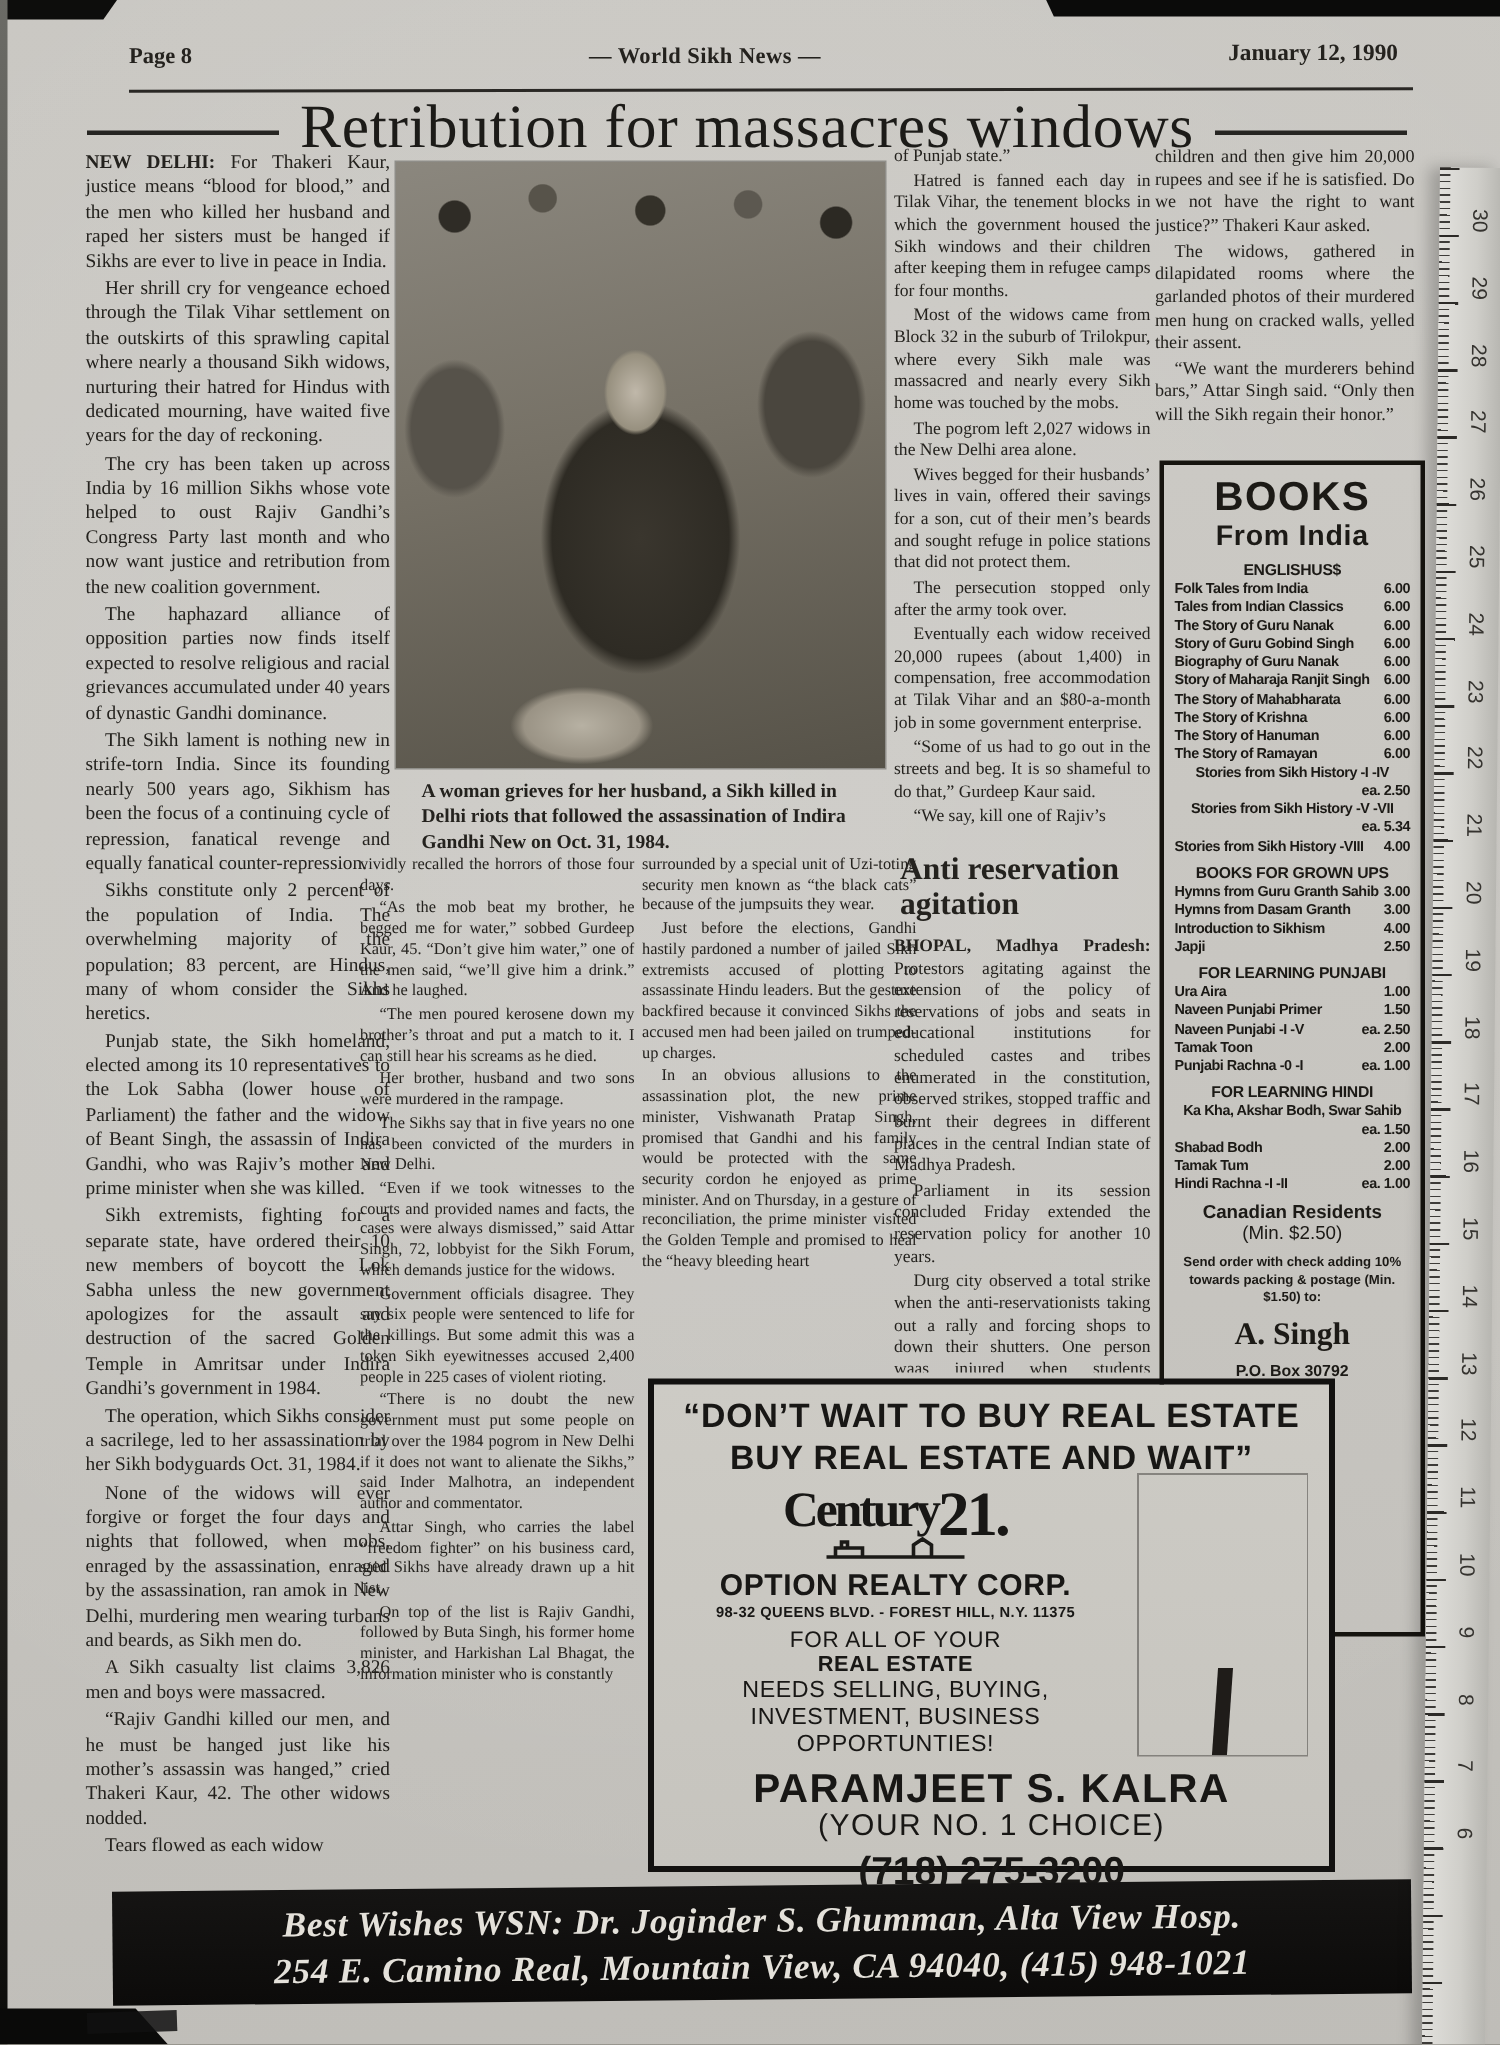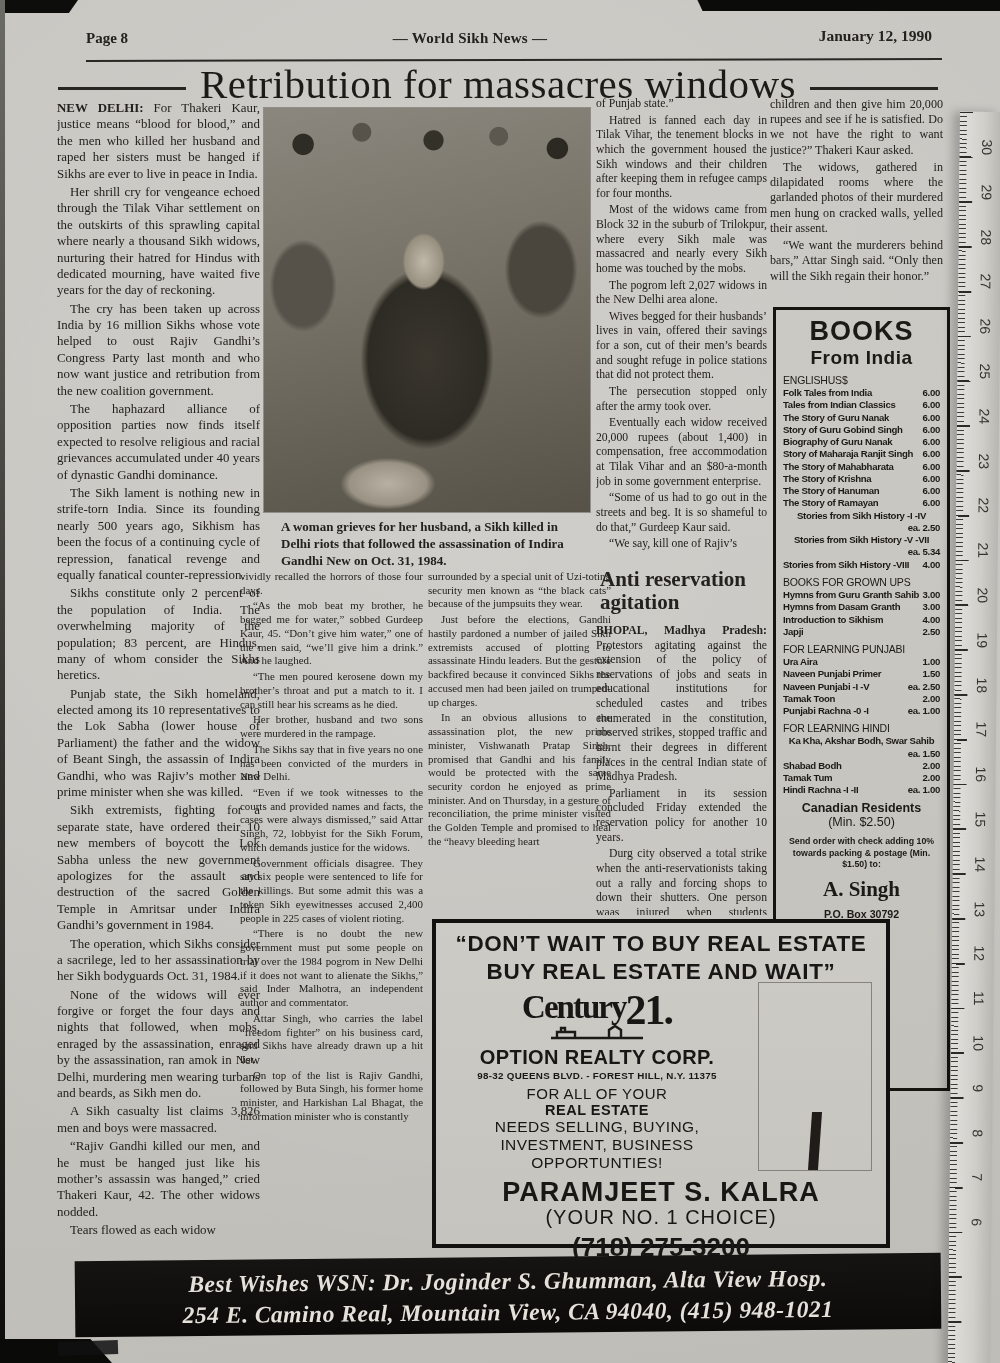--- a/index.html
+++ b/index.html
@@ -53,21 +53,21 @@
       linear-gradient(168deg,#8b877e 0%,#767166 45%,#565248 100%);
     box-shadow:0 0 0 1px rgba(30,28,24,.35);}
   .caption{position:absolute;left:281px;top:518px;width:303px;font-weight:bold;font-size:13px;line-height:1.32;}
 
   
   .books{position:absolute;left:773px;top:307px;width:177px;height:784px;border:3px solid #16140f;
     background:linear-gradient(#cbc9c4,#c4c2bd);padding:4px 7px;box-sizing:border-box;overflow:hidden;
     font-family:"Liberation Sans",sans-serif;color:#1c1a16;}
   .books-title{font-size:27px;font-weight:bold;text-align:center;letter-spacing:1px;margin:2px 0 0;}
   .books-sub{font-size:19px;font-weight:bold;text-align:center;letter-spacing:.5px;margin:0 0 3px;}
-  .bsec{display:flex;justify-content:flex-start;font-weight:normal;font-size:10.5px;margin:5px 0 1px;letter-spacing:-.2px;}
+  .bsec{display:flex;justify-content:center;font-weight:bold;font-size:10.5px;margin:5px 0 1px;letter-spacing:-.2px;}
   .brow{display:flex;flex-wrap:wrap;justify-content:center;font-size:9.6px;font-weight:bold;line-height:1.28;letter-spacing:-.3px;}
   .bprice{margin-left:auto;white-space:nowrap;}
   .bfoot{text-align:center;}
   .bfoot .can1{font-size:12.5px;margin-top:4px;font-weight:bold;}
   .bfoot .can2{font-size:12.5px;}
   .bfoot .note{font-size:8.8px;font-weight:bold;margin:7px 2px 2px;line-height:1.35;}
   .bfoot .singh{font-family:"Liberation Serif",serif;font-size:21px;font-weight:bold;margin:6px 0 5px;}
   .bfoot .addr{font-size:10.6px;font-weight:bold;line-height:1.35;}
 
   

